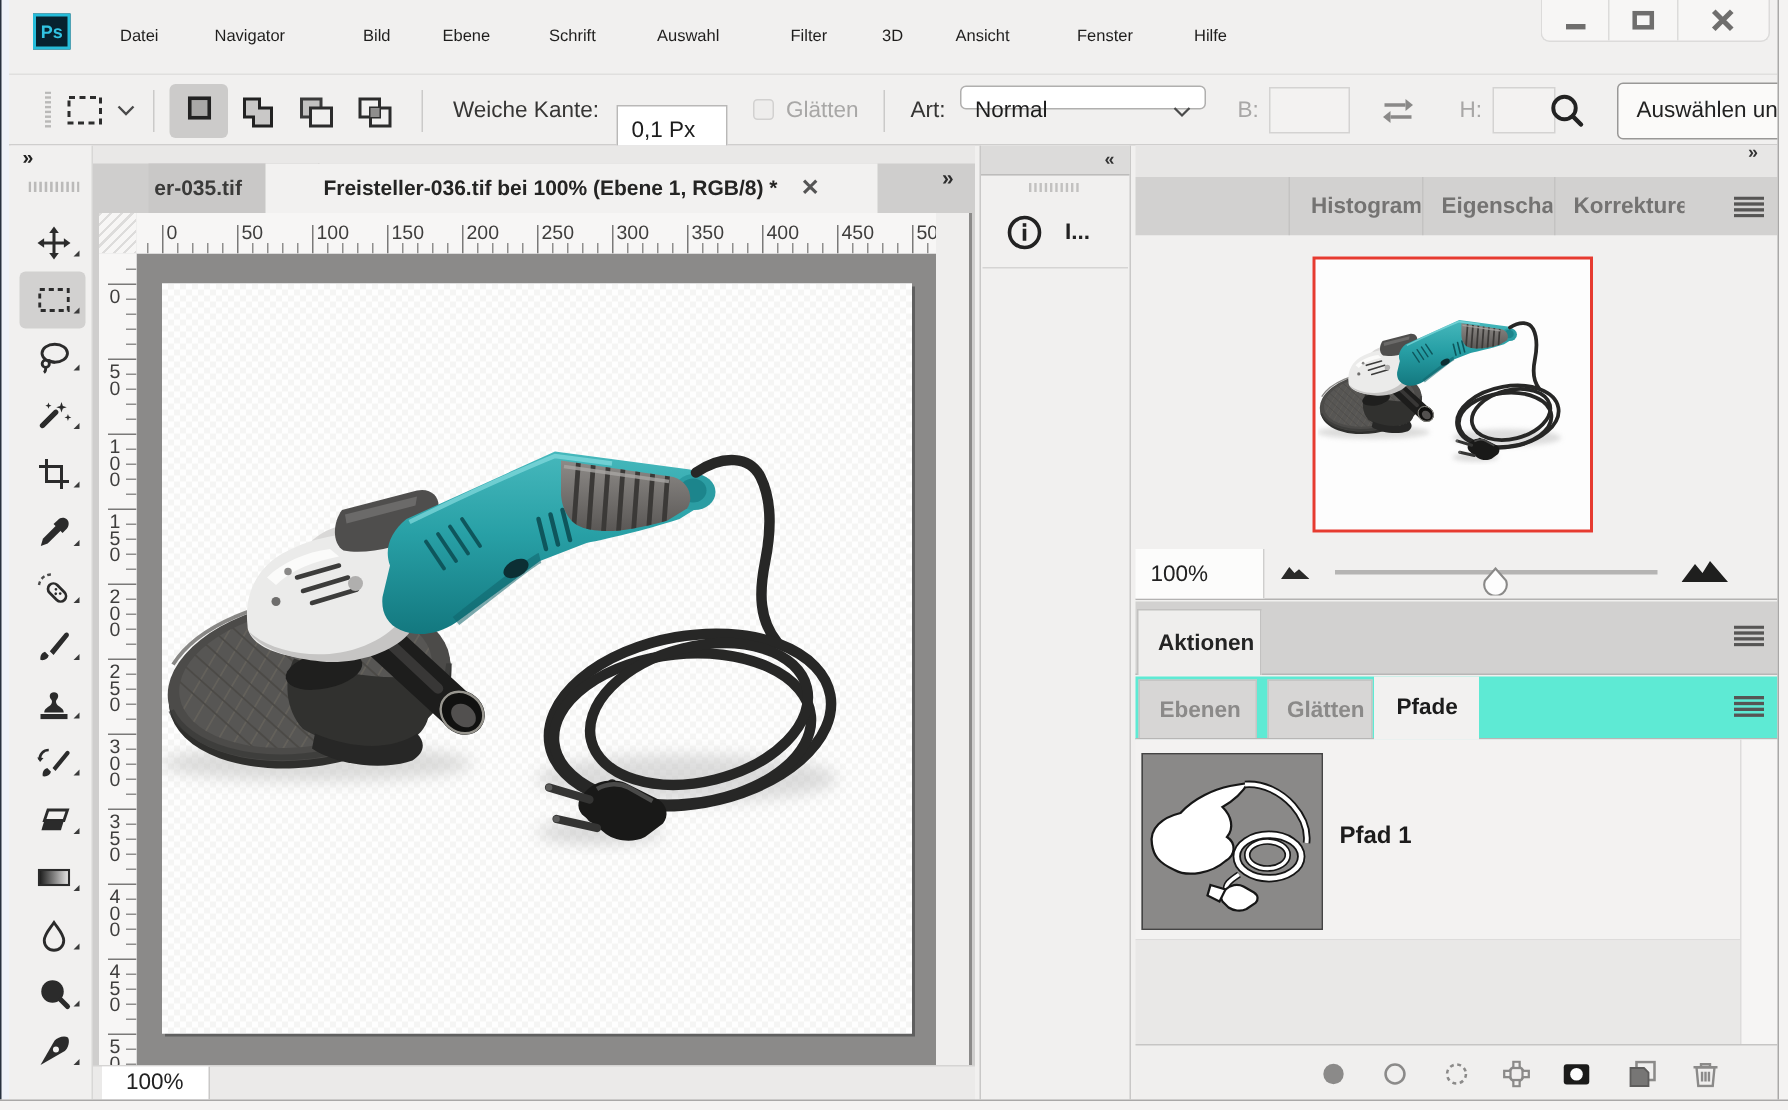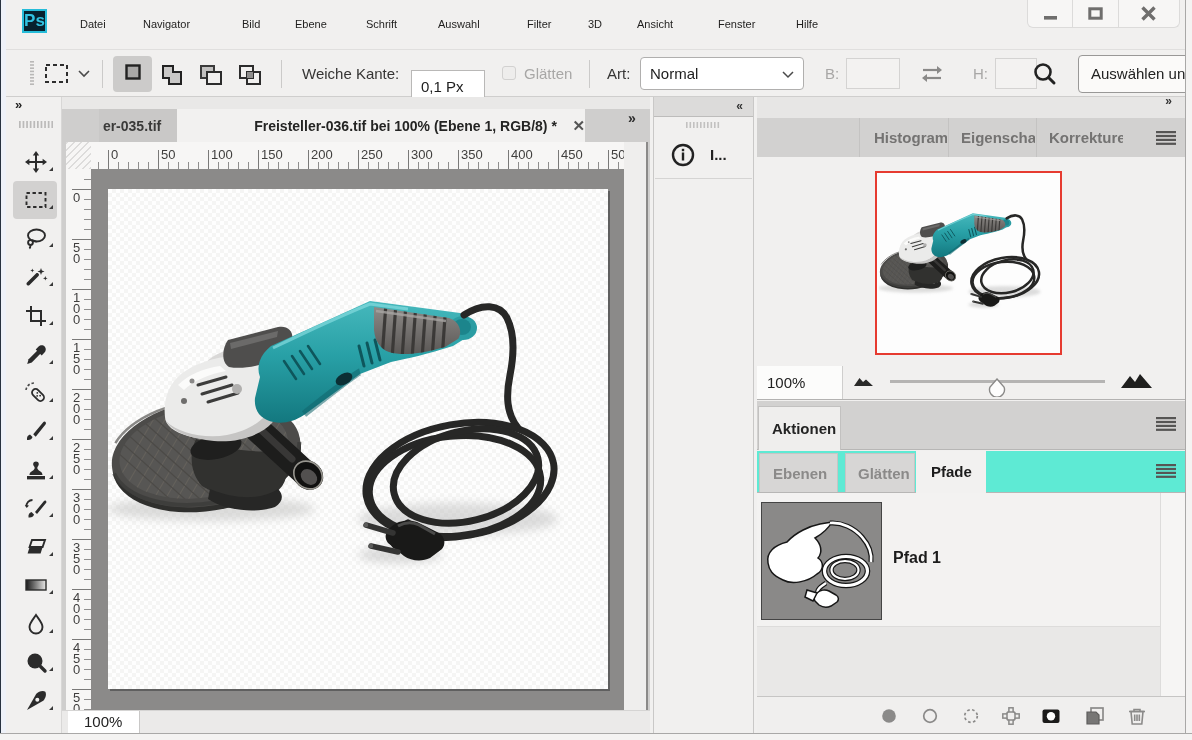--- a/index.html
+++ b/index.html
@@ -7,21 +7,21 @@
   body { font-family:"Liberation Sans", sans-serif; background:#f1f0ef; position:relative; }
   .abs { position:absolute; }
 
   
   #frame-left   { left:0; top:0; width:6px; height:740px; background:#eef1f8; border-left:1px solid #27313f; }
   #frame-right  { left:1185px; top:0; width:7px; height:740px; background:#f4f3f2; border-left:1px solid #a9a8a7; }
   #frame-bottom { left:0; top:733px; width:1192px; height:7px; background:#f4f3f2; border-top:1px solid #a9a8a7; }
 
   
   #menubar { left:1px; top:0; width:1184px; height:49px; background:#f1f0ef; }
-  #pslogo { left:22px; top:9px; width:25px; height:24px; background:#07222f; border:2px solid #26bcd9; color:#31c3e2; font-size:17px; font-weight:bold; text-align:center; line-height:20px; }
+  #pslogo { left:22px; top:9px; width:25px; height:24px; background:#07222f; border:2px solid #26bcd9; color:#31c3e2; font-size:12px; font-weight:bold; text-align:center; line-height:20px; }
   .menuitem { position:absolute; top:0; height:49px; line-height:49px; font-size:11px; color:#1f1e1d; }
 
   
   #winctl { left:1027px; top:0px; width:153px; height:28px; background:#f7f6f5; border:1px solid #dcdbda; border-top:none; border-radius:0 0 6px 6px; display:flex; }
   #winctl .cell { flex:1; border-right:1px solid #dcdbda; display:flex; align-items:center; justify-content:center; }
   #winctl .cell:last-child { border-right:none; flex:1.35; }
 
   
   #optionsbar { left:1px; top:49px; width:1184px; height:48px; background:#f1f0ef; border-top:1px solid #e0dfde; border-bottom:1px solid #cfcecd; }
   .vsep { position:absolute; top:10px; width:1px; height:28px; background:#cbcac9; }
@@ -147,21 +147,21 @@
       <rect x="9" y="8" width="13" height="12" fill="none" stroke="#2c2c2c" stroke-width="2"></rect>
       <rect x="9" y="8" width="6" height="6" fill="#8f8e8d"></rect>
     </svg>
     <div class="vsep" style="left:280px"></div>
     <div class="opt-label" style="left:301px">Weiche Kante:</div>
     <div class="opt-input" style="left:410px;top:20px;width:74px;height:33px">0,1 Px</div>
     <div style="position:absolute;left:501px;top:16px;width:14px;height:14px;background:#eeedec;border:1px solid #d2d1d0;border-radius:3px"></div>
     <div class="opt-label dis" style="left:523px">Glätten</div>
     <div class="vsep" style="left:588px"></div>
     <div class="opt-label" style="left:606px">Art:</div>
-    <div class="opt-input" style="left:639px;top:7px;width:164px;height:33px;border-radius:4px;border-color:#b0afae">Normal</div>
+    <div class="opt-input" style="left:639px;top:7px;width:164px;height:16px;border-radius:4px;border-color:#b0afae">Normal</div>
     <svg style="position:absolute;left:780px;top:20px" width="14" height="9">
       <path d="M2 2 L7 7 L12 2" fill="none" stroke="#4a4a4a" stroke-width="1.5"></path>
     </svg>
     <div class="opt-label dis" style="left:824px">B:</div>
     <div class="opt-input dis" style="left:845px;top:8px;width:54px;height:31px"></div>
     <svg style="position:absolute;left:918px;top:13px" width="26" height="22" viewBox="0 0 26 22">
       <path d="M4 7 h14" stroke="#8a8988" stroke-width="2.2" fill="none"></path>
       <path d="M18 3 l5 4 -5 4 z" fill="#8a8988"></path>
       <path d="M22 15 h-14" stroke="#8a8988" stroke-width="2.2" fill="none"></path>
       <path d="M8 11 l-5 4 5 4 z" fill="#8a8988"></path>
@@ -311,21 +311,21 @@
     <svg class="tool" style="top:592px" viewBox="0 0 24 24">
       <path d="M3 21 L12.3 4.8 C14.3 2.6 18.8 1.2 21.3 2.7 C22.8 5.2 21.4 9.7 19.2 11.7 L3 21 Z" fill="#2b2b2b"></path>
       <circle cx="13.3" cy="10.7" r="2" fill="#f1f0ef"></circle>
     </svg>
     <div class="tooltri" style="top:609px"></div>
   </div>
   <div class="abs" id="docarea">
     <div id="tabbar">
       <div style="position:absolute;left:0;top:12px;width:588px;height:33px;background:#cfcecd"></div>
       <div id="tab1">&nbsp;er-035.tif&nbsp;&nbsp;&nbsp;&nbsp;<span class="tabx">✕</span></div>
-      <div id="tab2" style="text-align:right">Freisteller-036.tif bei 100% (Ebene 1, RGB/8) *&nbsp;&nbsp;&nbsp;&nbsp;<span class="tabx">✕</span></div>
+      <div id="tab2" style="text-align:center">Freisteller-036.tif bei 100% (Ebene 1, RGB/8) *&nbsp;&nbsp;&nbsp;&nbsp;<span class="tabx">✕</span></div>
       <div style="position:absolute;left:566px;top:13px;font-size:14px;font-weight:bold;color:#2d2d2d">»</div>
     </div>
     <div id="canvaswrap">
       <div id="graycanvas"></div>
       <div id="whiteimg"><svg width="500" height="500" viewBox="0 0 500 500">
           <use href="#grinder"></use>
         </svg></div>
     </div>
     <div id="scrolltrackv"></div>
     <div id="rulercorner"></div>

